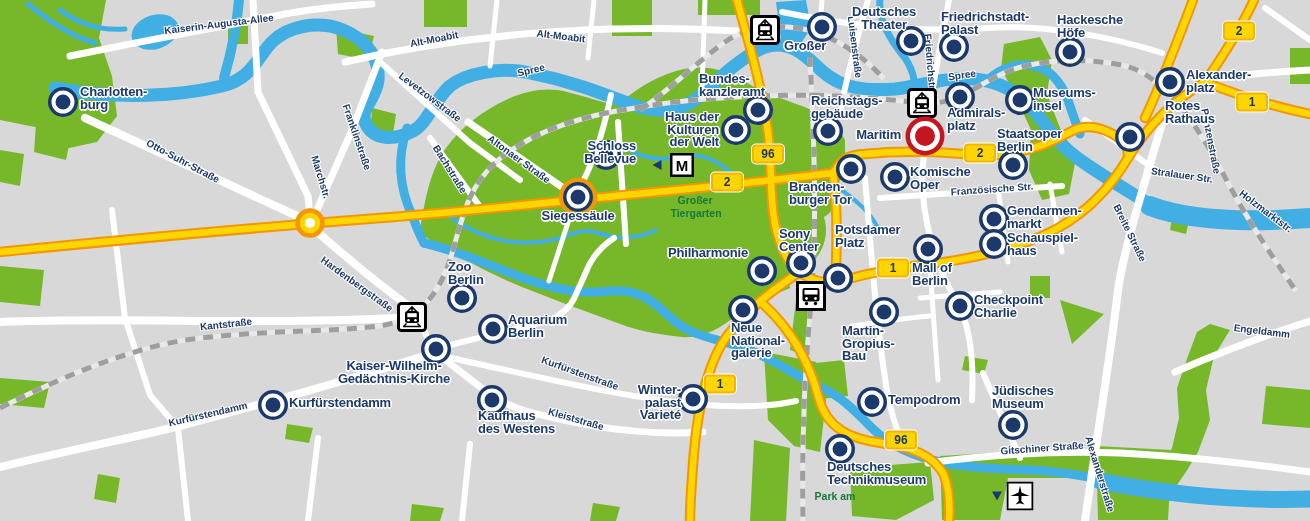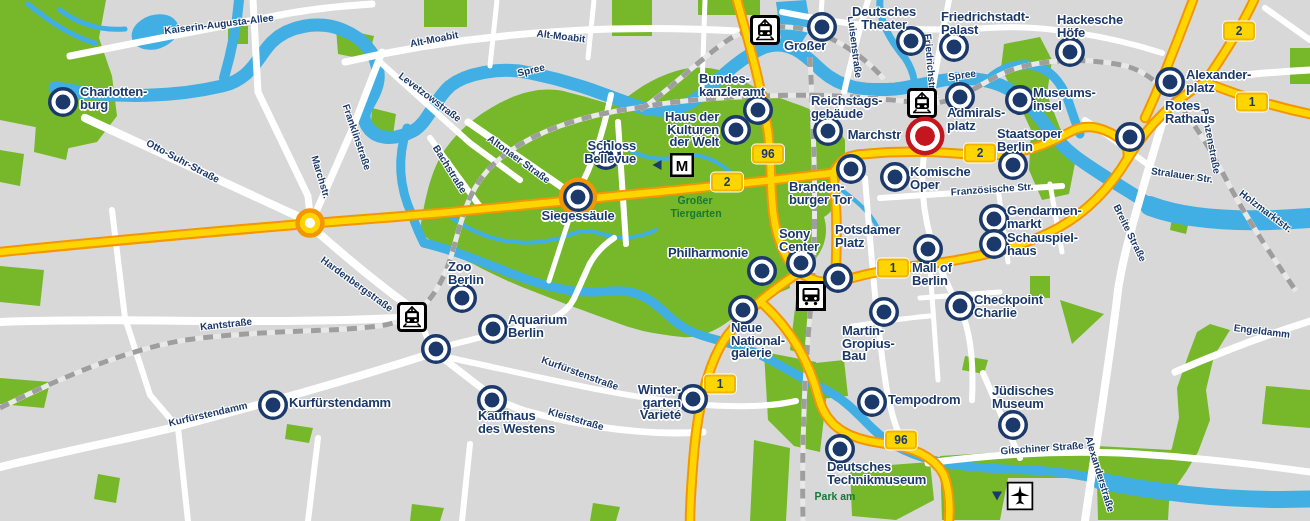--- a/index.html
+++ b/index.html
@@ -323,21 +323,21 @@
       <div class="poi-marker" title="Reichstags- gebäude" style="left: 828px; top: 131px;"></div>
       <div class="poi-label anchor-left" style="left: 811px; top: 95px;">Reichstags-
 gebäude</div>
       <div class="poi-marker" title="Admirals- palast" style="left: 960px; top: 97px;"></div>
       <div class="poi-label anchor-left" style="left: 947px; top: 107px;">Admirals-
 platz</div>
       <div class="poi-marker" title="Museums- insel" style="left: 1020px; top: 100px;"></div>
       <div class="poi-label anchor-left" style="left: 1033px; top: 87px;">Museums-
 insel</div>
       <div class="poi-marker red" title="Maritim" style="left: 925px; top: 136px;"></div>
-      <div class="poi-label anchor-right" style="left: 901px; top: 129px;">Marchstr</div>
+      <div class="poi-label anchor-right" style="left: 901px; top: 129px;">Maritim</div>
       <div class="poi-marker" title="Staatsoper Berlin" style="left: 1013px; top: 165px;"></div>
       <div class="poi-label anchor-left" style="left: 997px; top: 128px;">Staatsoper
 Berlin</div>
       <div class="poi-marker" title="Alexander- platz" style="left: 1170px; top: 82px;"></div>
       <div class="poi-label anchor-left" style="left: 1186px; top: 69px;">Alexander-
 platz</div>
       <div class="poi-marker" title="Rotes Rathaus" style="left: 1130px; top: 137px;"></div>
       <div class="poi-label anchor-left" style="left: 1117px; top: 100px; margin-left: 48px;">Rotes
 Rathaus</div>
       <div class="poi-marker" title="Branden- burger Tor" style="left: 851px; top: 169px;"></div>
@@ -377,28 +377,30 @@
 Bau</div>
       <div class="poi-marker" title="Neue National- galerie" style="left: 743px; top: 310px;"></div>
       <div class="poi-label anchor-left" style="left: 731px; top: 322px;">Neue
 National-
 galerie</div>
       <div class="poi-marker" title="Deutsches Technikmuseum" style="left: 840px; top: 449px;"></div>
       <div class="poi-label anchor-left" style="left: 827px; top: 461px;">Deutsches
 Technikmuseum</div>
       <div class="poi-marker" title="Winter- garten Varieté" style="left: 693px; top: 399px;"></div>
       <div class="poi-label anchor-right" style="left: 681px; top: 384px;">Winter-
-garten
+palast
 Varieté</div>
       <div class="poi-marker" title="Zoo Berlin" style="left: 462px; top: 298px;"></div>
       <div class="poi-label anchor-left" style="left: 448px; top: 261px;">Zoo
 Berlin</div>
       <div class="poi-marker" title="Aquarium Berlin" style="left: 493px; top: 329px;"></div>
       <div class="poi-label anchor-left" style="left: 508px; top: 314px;">Aquarium
 Berlin</div>
       <div class="poi-marker" title="Kaiser-Wilhelm- Gedächtnis-Kirche" style="left: 436px; top: 349px;"></div>
+      <div class="poi-label anchor-center" style="left: 394px; top: 360px;">Kaiser-Wilhelm-
+Gedächtnis-Kirche</div>
       <div class="poi-marker" title="Kurfürstendamm" style="left: 273px; top: 405px;"></div>
       <div class="poi-label anchor-left" style="left: 289px; top: 397px;">Kurfürstendamm</div>
       <div class="poi-marker" title="Kaufhaus des Westens" style="left: 492px; top: 400px;"></div>
       <div class="poi-label anchor-left" style="left: 478px; top: 410px;">Kaufhaus
 des Westens</div>
     </div>
 </div>
 
 </body></html>

